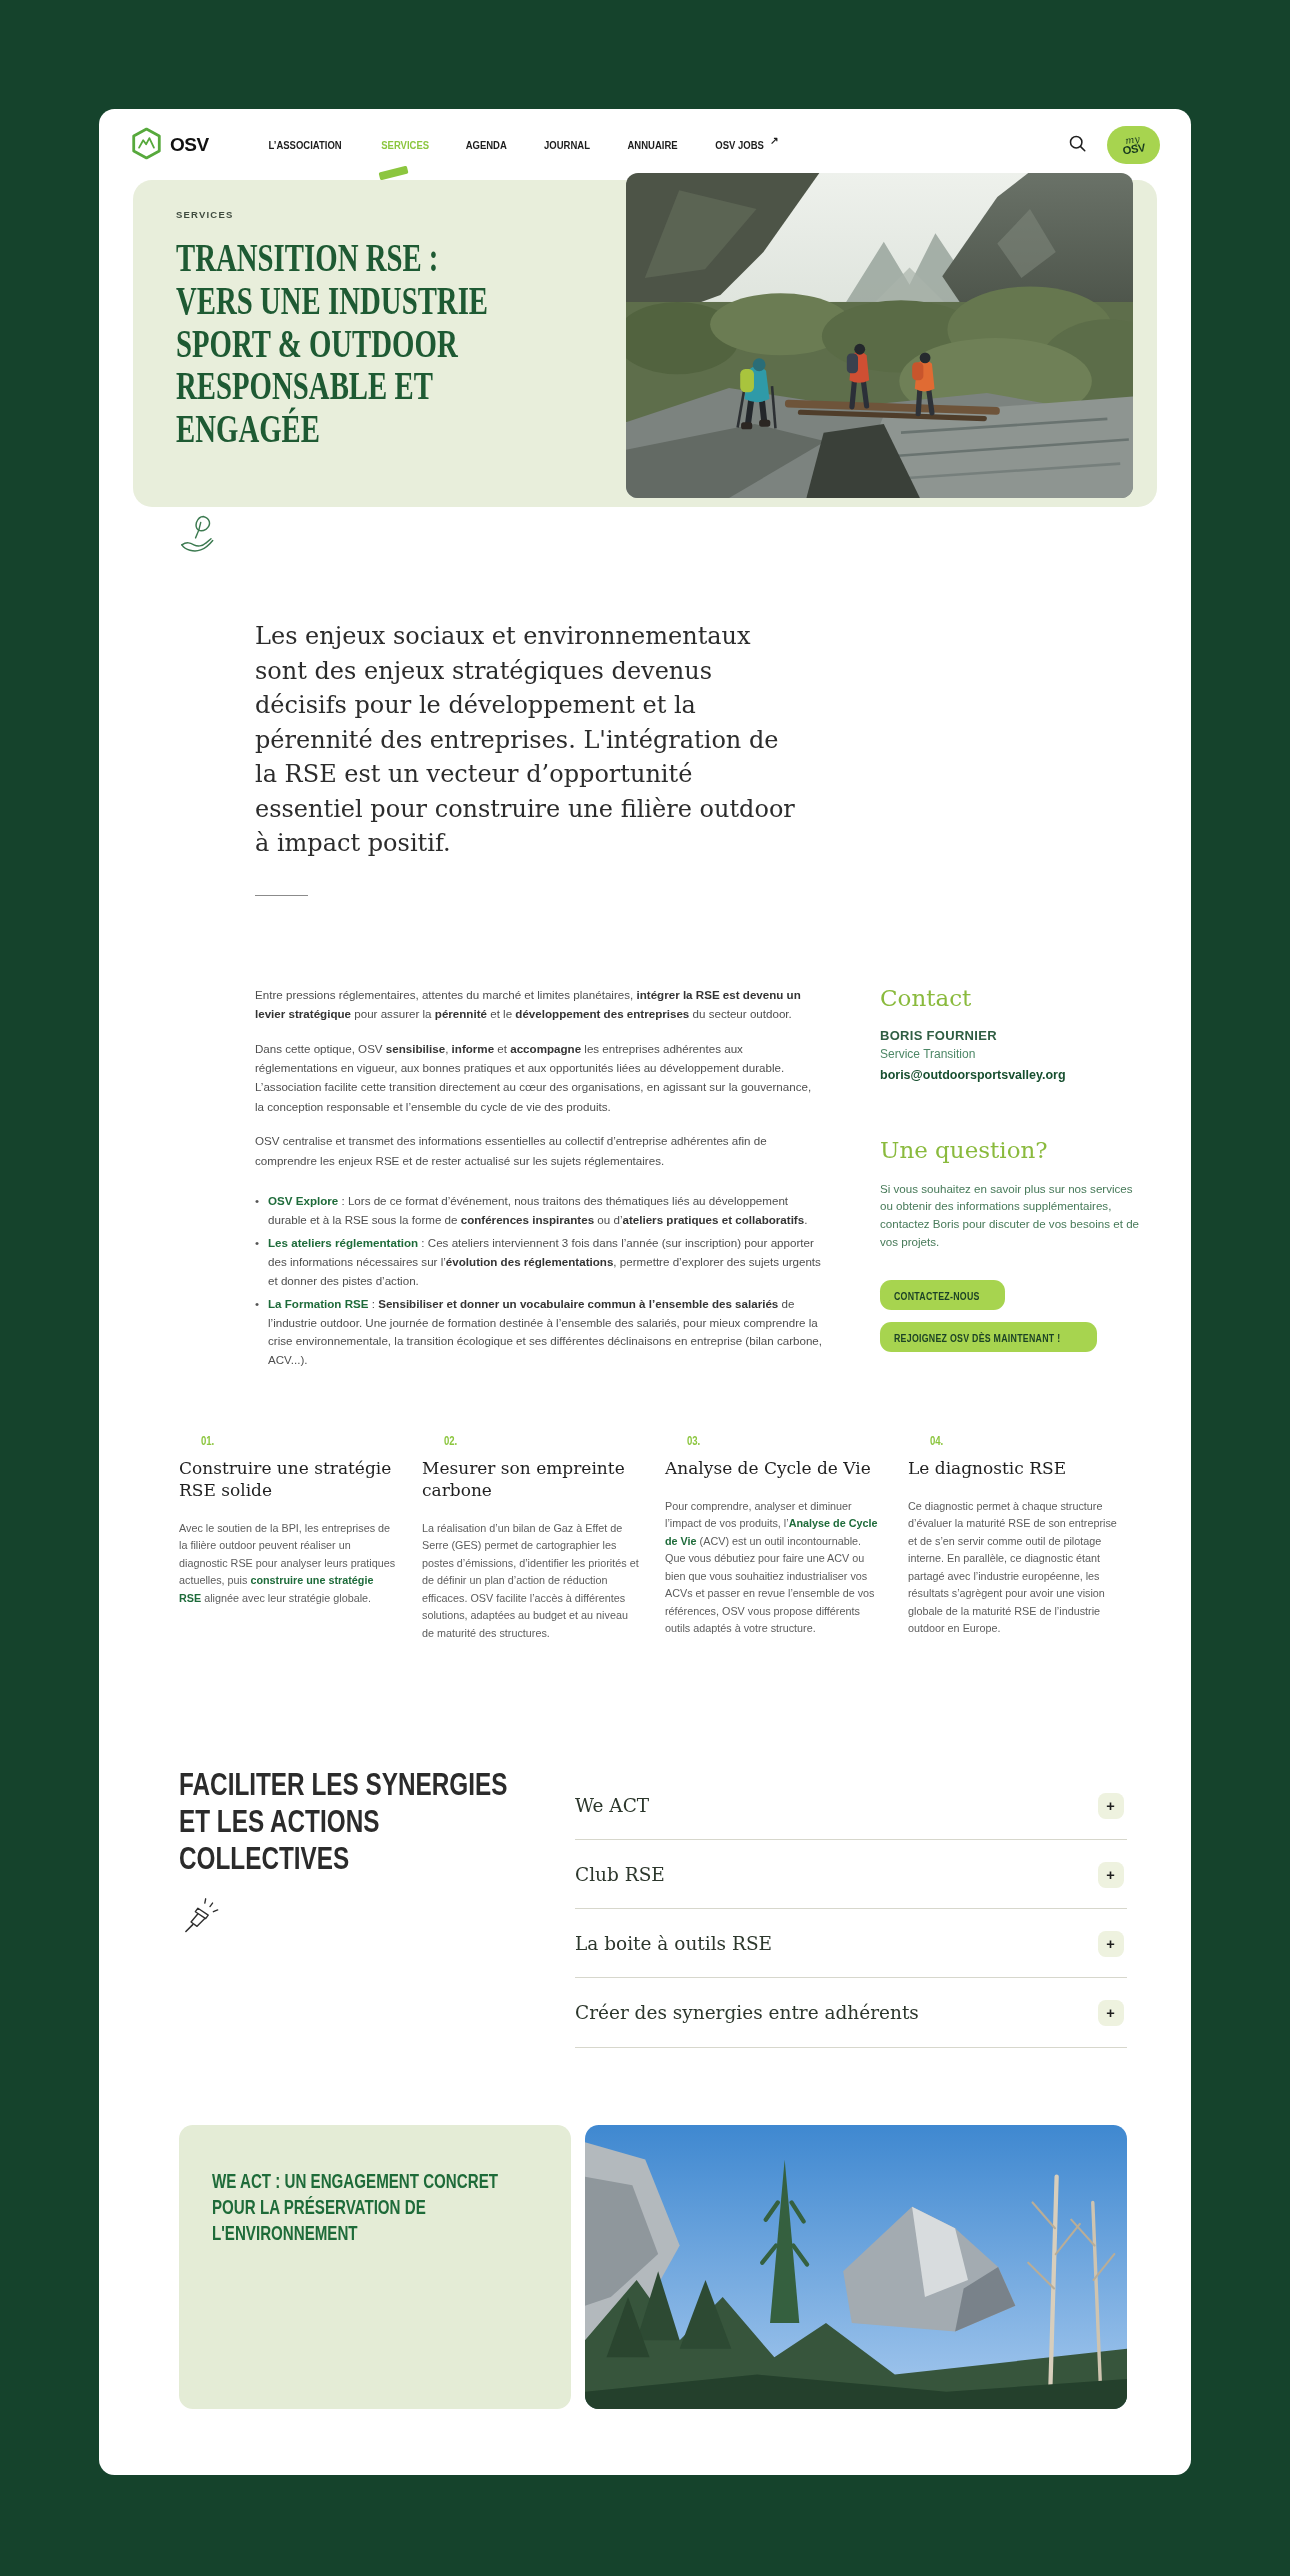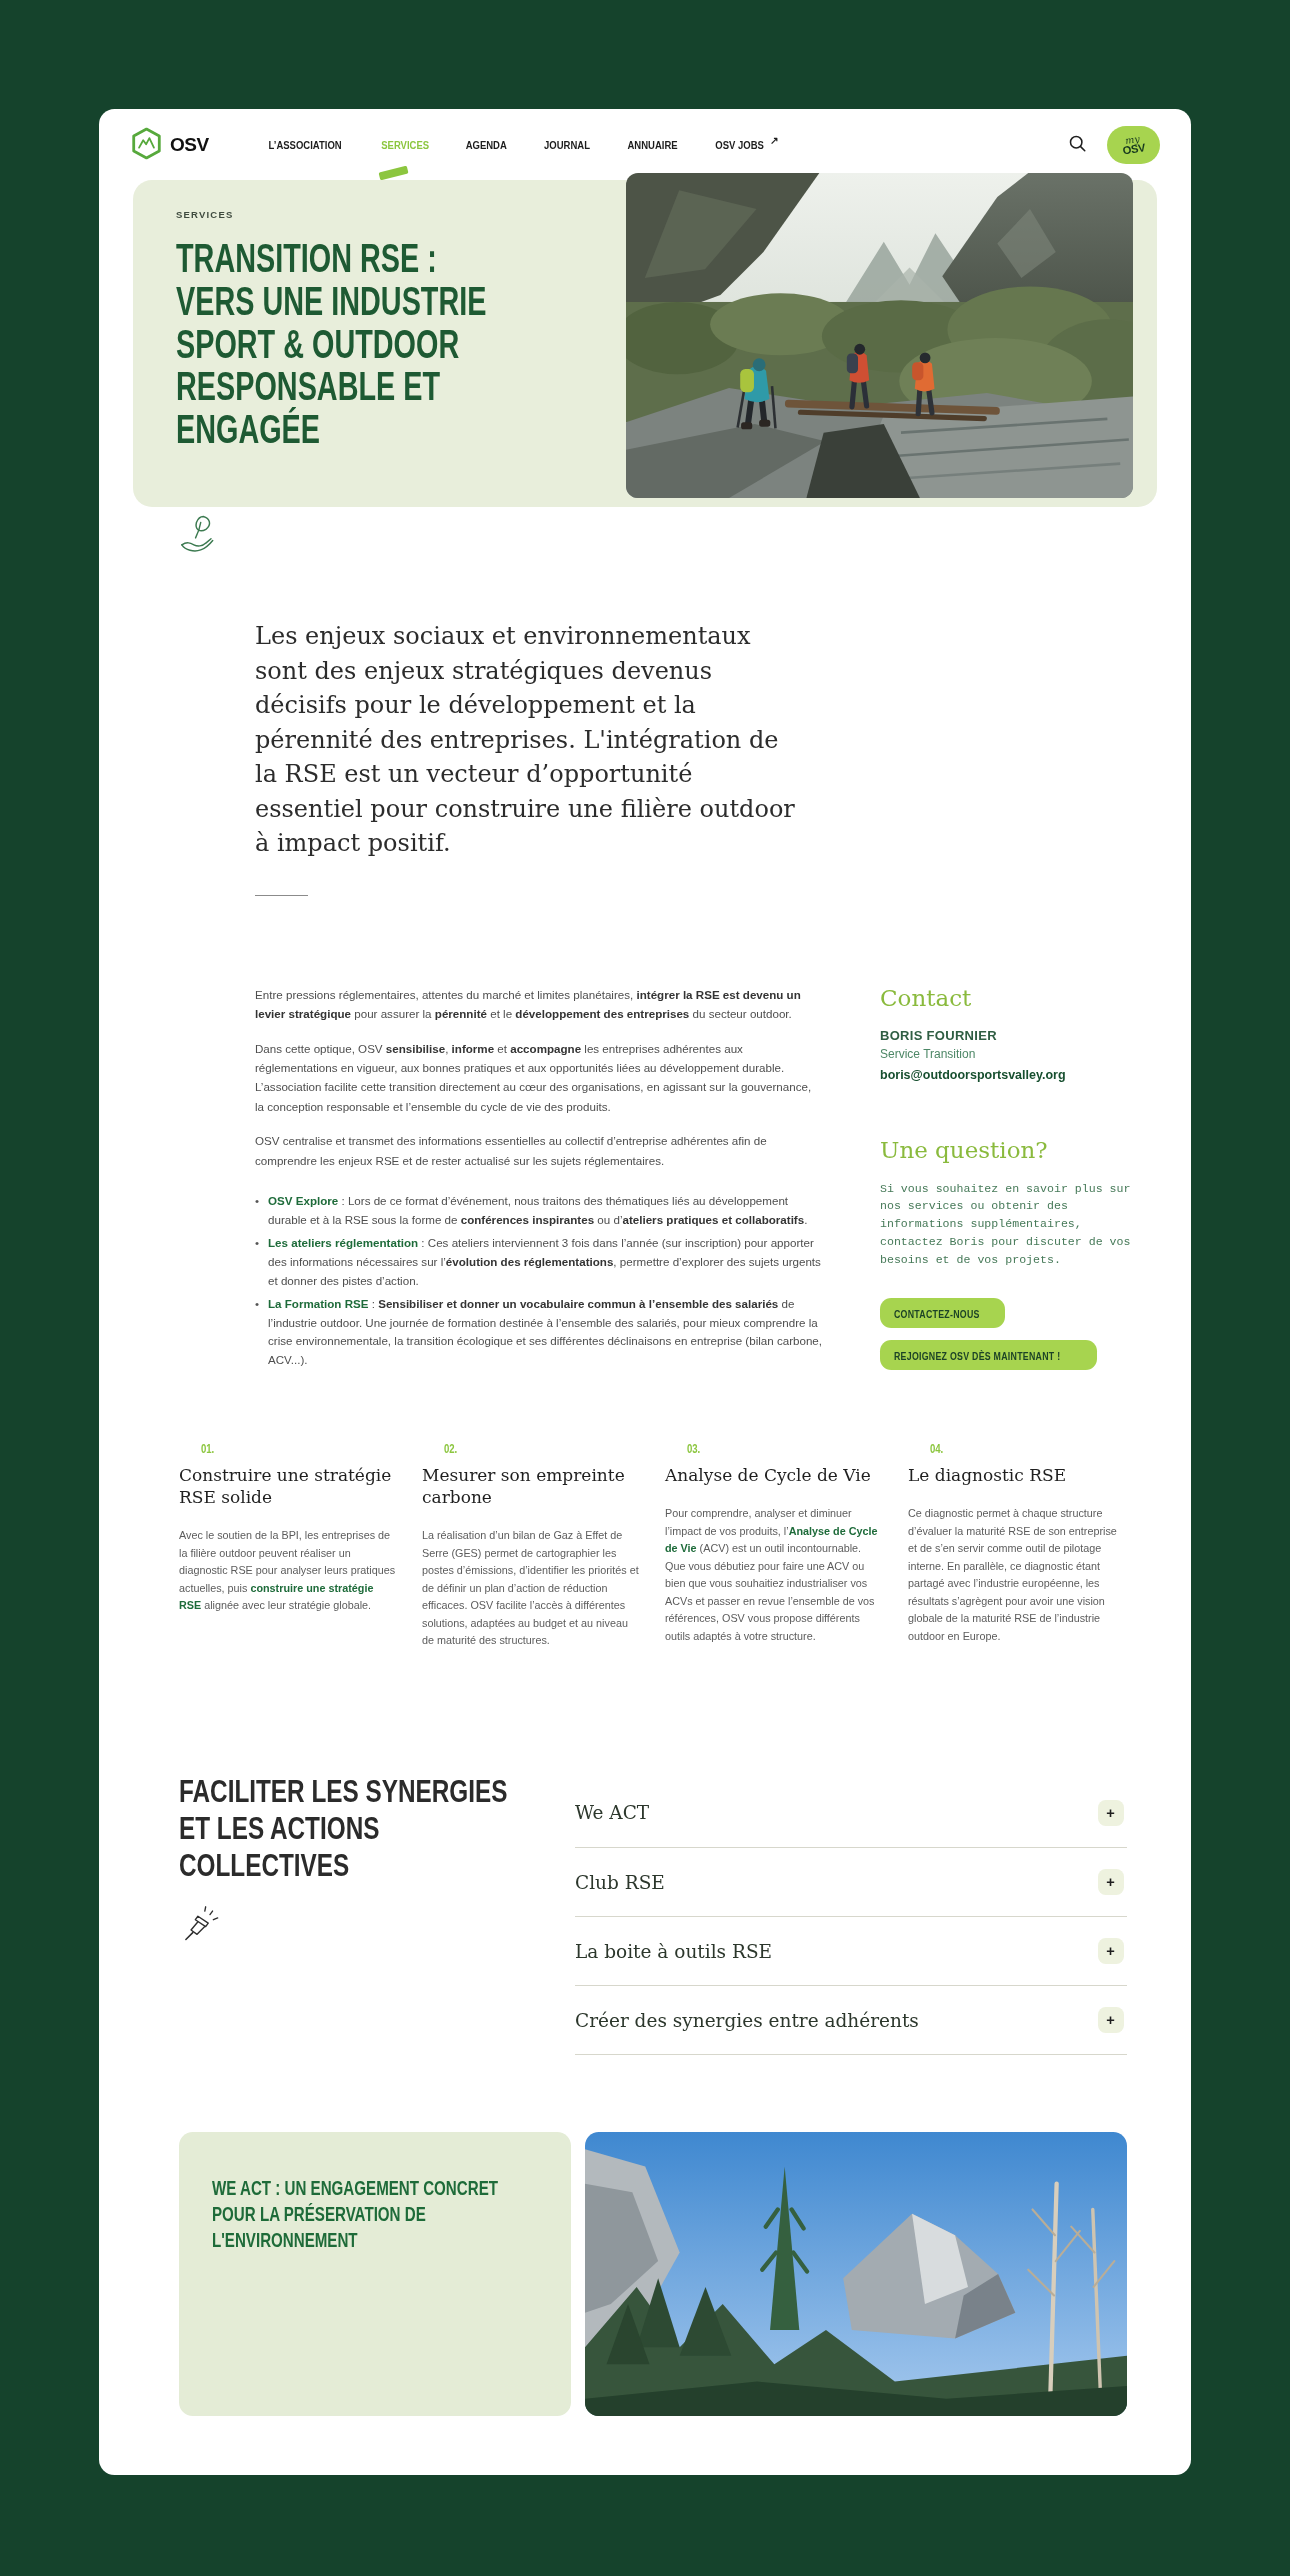--- a/index.html
+++ b/index.html
@@ -42,21 +42,21 @@
   .myosv{background:#a7d44f;border:none;border-radius:19px;width:53px;height:38px;cursor:pointer;
          display:flex;flex-direction:column;align-items:center;justify-content:center;line-height:1;}
   .myosv-inner{transform:rotate(-8deg);text-align:center;}
   .myosv-my{font-family:"DejaVu Serif",serif;font-style:italic;font-size:9.5px;color:#17391f;display:block;margin-bottom:-0.9px;}
   .myosv-osv{font-weight:800;font-size:11.2px;color:#17391f;letter-spacing:-0.4px;display:block;}
 
   
   .hero{margin:0 34px;height:327px;background:#e8eedb;border-radius:19px;position:relative;
         padding:29px 0 0 43px;box-sizing:border-box;}
   .eyebrow{font-size:9.5px;font-weight:600;letter-spacing:1.2px;color:#3f4b3f;margin-bottom:17px;text-transform:uppercase;}
-  .hero h1{margin:0;width:482px;}
+  .hero h1{margin:0;width:482px;font-family:Liberation Serif, serif;}
   .hero-img{position:absolute;top:-6.9px;right:24px;width:507px;height:325px;border-radius:12px;overflow:hidden;}
   .hero-img svg{display:block;width:100%;height:100%;}
   .hand-icon{margin:5.2px 0 0 76px;height:45px;}
 
   
   .intro{margin:62px 0 0 156px;width:550px;font-size:24px;line-height:1.44;color:#2c2c2c;}
   .intro-divider{margin:34px 0 0 156px;width:53px;border:none;border-top:1.3px solid #8b8b8b;}
 
   
   .sec1{display:flex;margin:89px 0 0 156px;}
@@ -69,21 +69,21 @@
   .bullets li::before{content:"•";position:absolute;left:0;top:0;color:#555;}
   .seg-b{font-weight:700;color:#343434;}
   .seg-gb{font-weight:700;color:#1e6b3a;}
 
   .aside{width:262px;margin-left:57px;}
   .aside-h{font-size:23px;color:#8aba3d;margin:0 0 17px;}
   .aside-h.q{margin-top:55px;}
   .c-name{font-size:13px;font-weight:600;letter-spacing:0.3px;color:#2f5e43;margin-bottom:4.3px;}
   .c-role{font-size:12px;color:#4d8766;margin-bottom:5.2px;}
   .c-mail{font-size:12.5px;font-weight:800;color:#174f2f;text-decoration:none;display:inline-block;}
-  .c-txt{font-size:11.6px;color:#477a59;line-height:1.55;margin:0 0 29px;font-family:Liberation Mono, monospace;}
+  .c-txt{font-size:11.6px;color:#477a59;line-height:1.55;margin:0 0 29px;}
   .pill{display:block;background:#a7d44f;border:none;border-radius:11.2px;padding:7.7px 13.8px 6.9px;margin-bottom:12px;cursor:pointer;}
   .pill .sq{transform:scaleX(.88);transform-origin:left center;font-weight:800;font-size:10px;letter-spacing:0.3px;color:#1c4326;white-space:nowrap;}
 
   
   .cap{margin:60px 0 0 80px;width:948px;}
   .cap h2{margin:0;}
   .cols{display:grid;grid-template-columns:repeat(4,1fr);column-gap:24px;margin-top:41px;}
   .num{font-size:12px;font-weight:800;color:#8cc63f;transform:scaleX(.8);}
   .col-title{font-size:17px;color:#1f1f1f;margin:8.6px 0 19px;line-height:1.3;}
   .col-body{font-size:10.8px;color:#5c5c5c;line-height:1.62;margin:0;}

